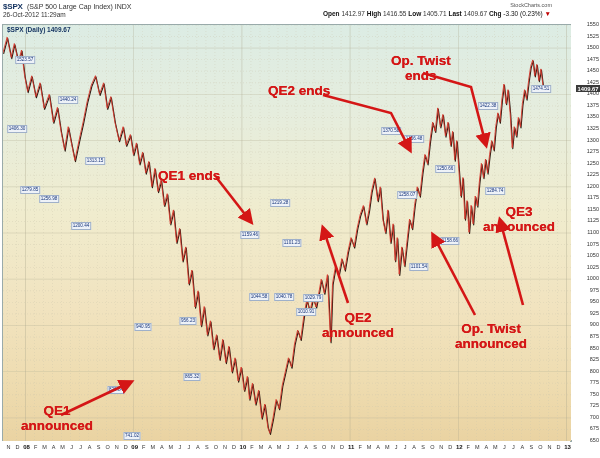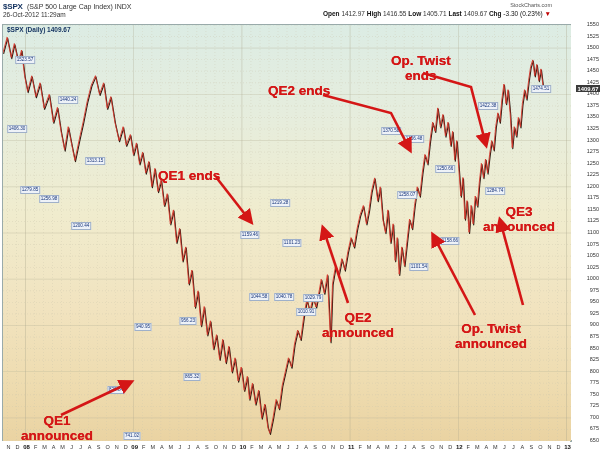--- a/index.html
+++ b/index.html
@@ -216,21 +216,21 @@
         <span class="tag" style="left: 411px; top: 110px;">1356.48</span>
         <span class="tag" style="left: 404px; top: 166px;">1258.07</span>
         <span class="tag" style="left: 416px; top: 238px;">1101.54</span>
         <span class="tag" style="left: 442px; top: 140px;">1250.66</span>
         <span class="tag" style="left: 447px; top: 212px;">1158.66</span>
         <span class="tag" style="left: 485px; top: 77px;">1422.38</span>
         <span class="tag" style="left: 492px; top: 162px;">1284.74</span>
         <span class="tag" style="left: 538px; top: 60px;">1474.51</span>
       </div>
     <div id="anns">
-        <div class="ann" style="left: 18px; top: 388px;">
+        <div class="ann" style="left: 18px; top: 378px;">
           <div>QE1</div>
           <div>announced</div>
         </div>
         <div class="ann" style="left: 155px; top: 143px;">
           <div>QE1 ends</div>
         </div>
         <div class="ann" style="left: 319px; top: 285px; text-align: center;">
           <div>QE2</div>
           <div>announced</div>
         </div>

